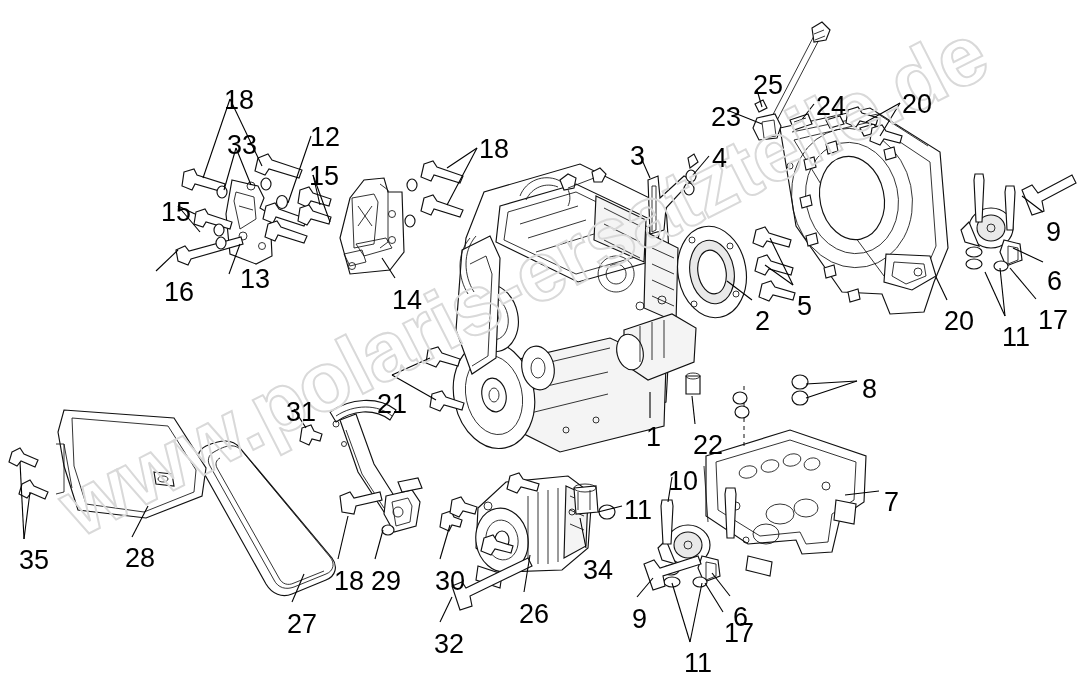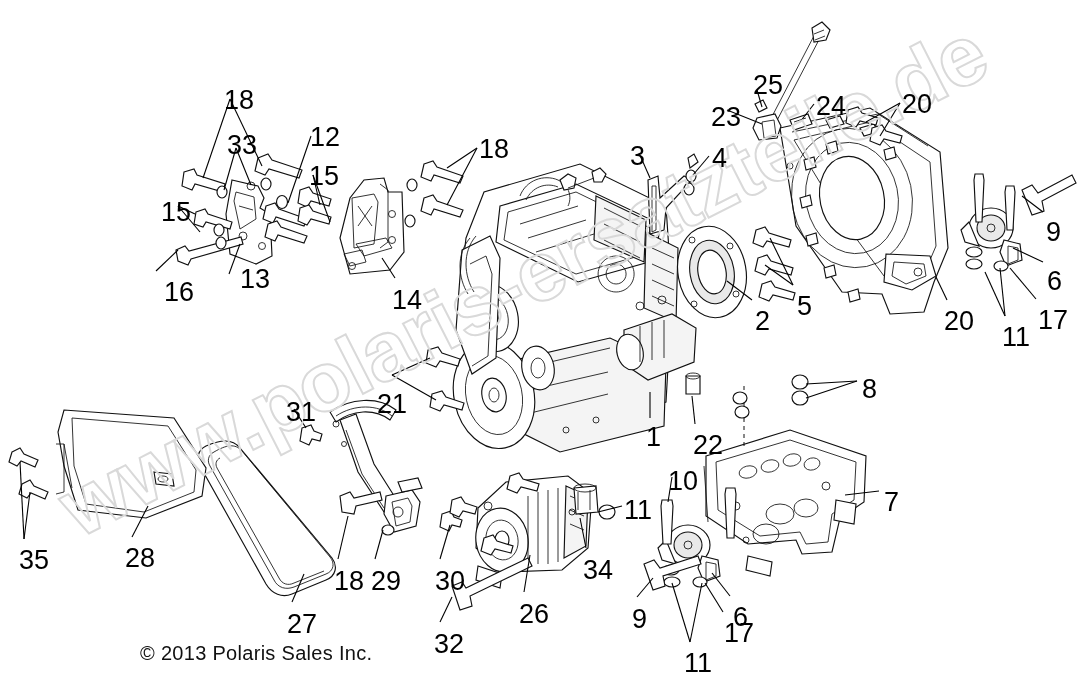--- a/index.html
+++ b/index.html
@@ -461,16 +461,15 @@
         <div class="callout" style="left: 479px; top: 136px;">18</div>
         <div class="callout" style="left: 309px; top: 163px;">15</div>
         <div class="callout" style="left: 334px; top: 568px;">18</div>
         <div class="callout" style="left: 632px; top: 606px;">9</div>
         <div class="callout" style="left: 733px; top: 604px;">6</div>
         <div class="callout" style="left: 684px; top: 650px;">11</div>
         <div class="callout" style="left: 724px; top: 620px;">17</div>
         <div class="callout" style="left: 624px; top: 497px;">11</div>
       </div>
 
-    <div id="copyright">© 2013 Polaris Sales Inc.</div>
 
   </div>
 </div>
 
 </body></html>

